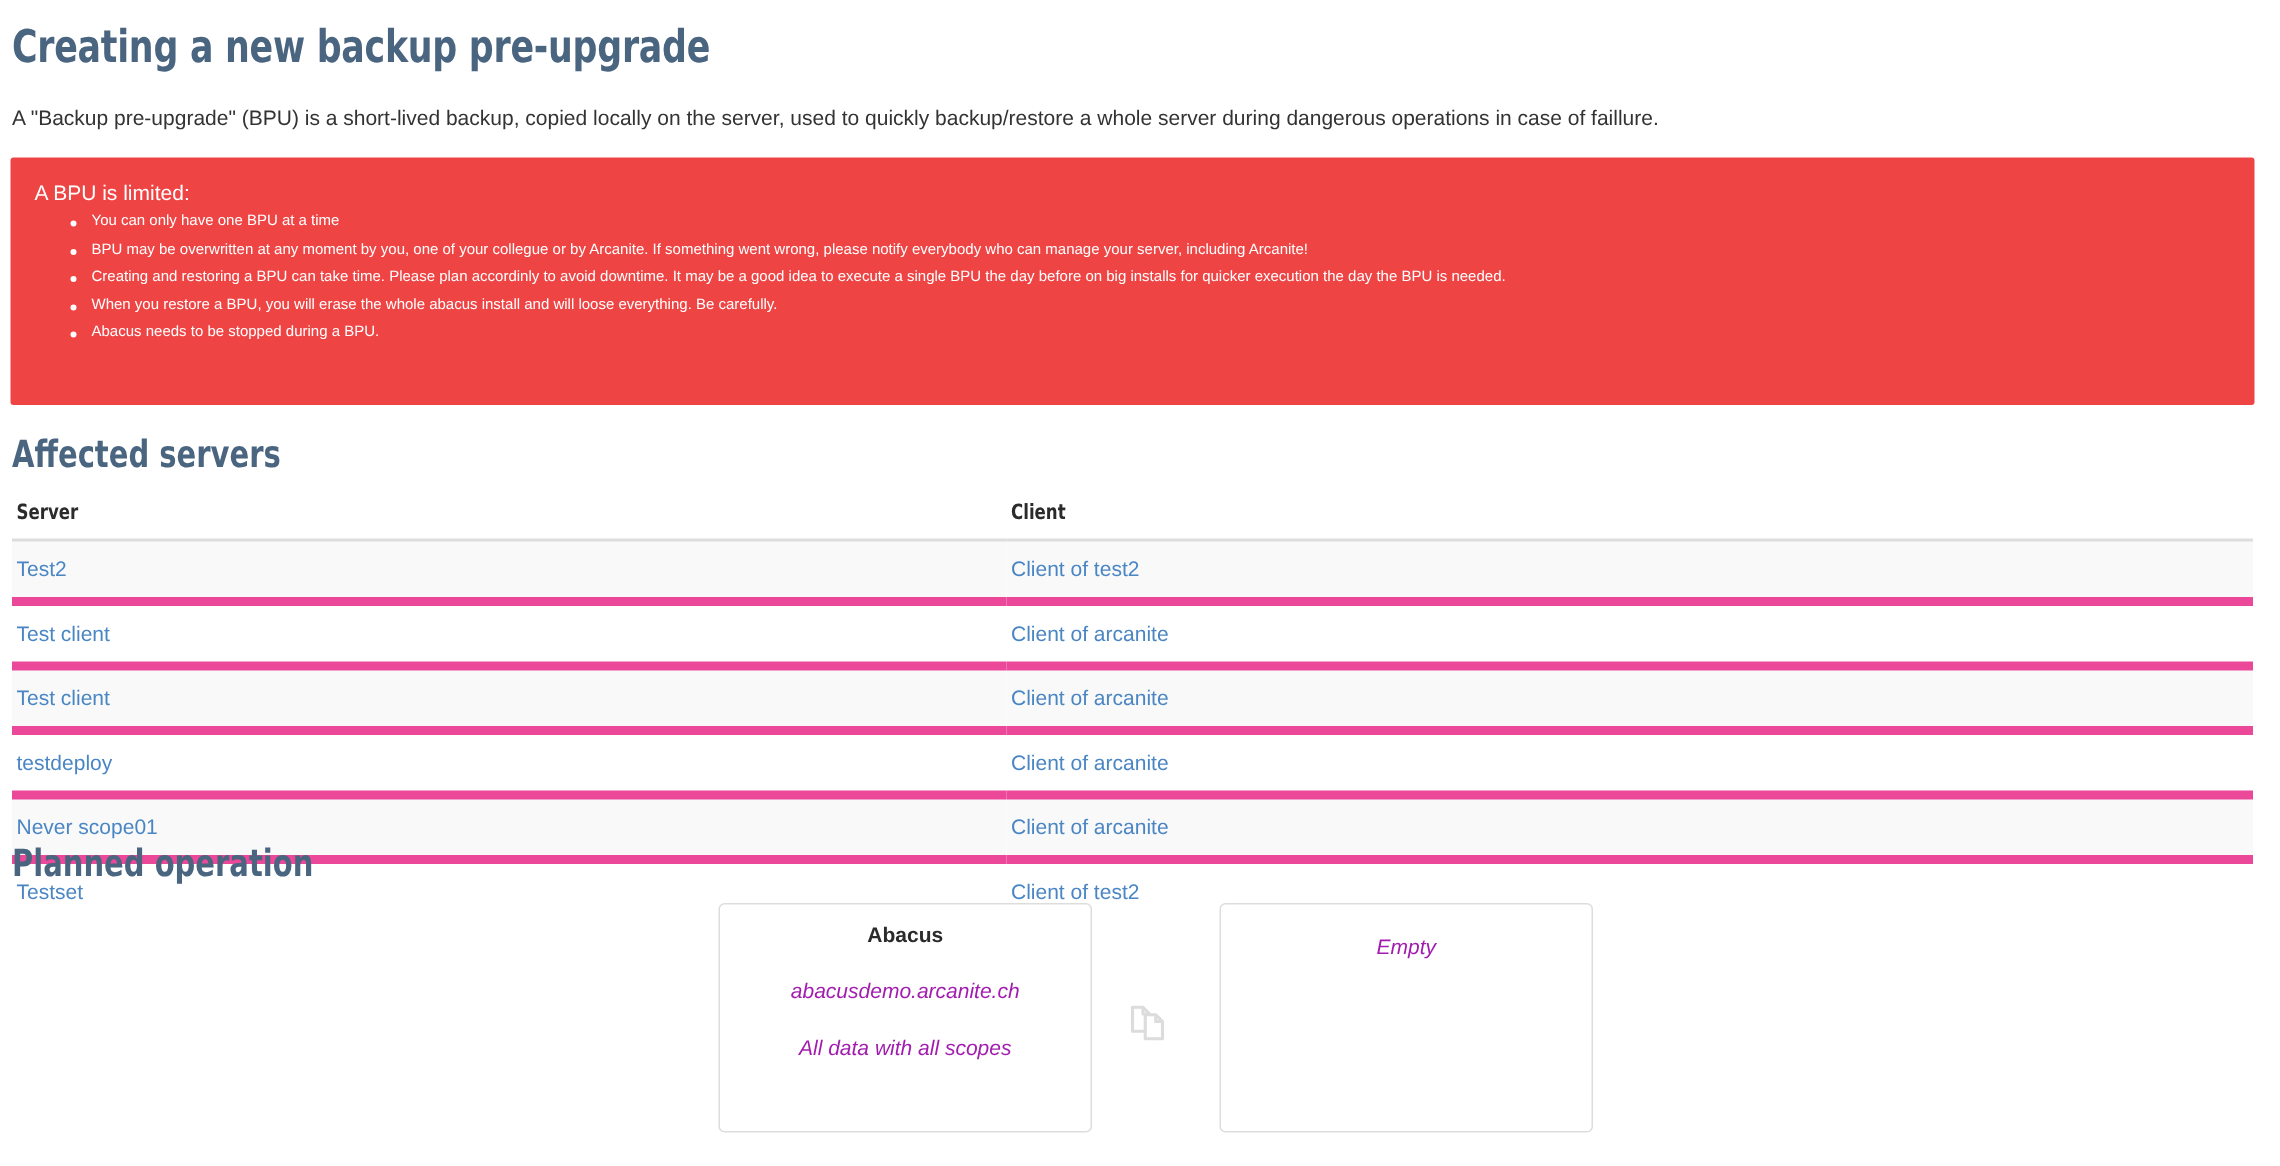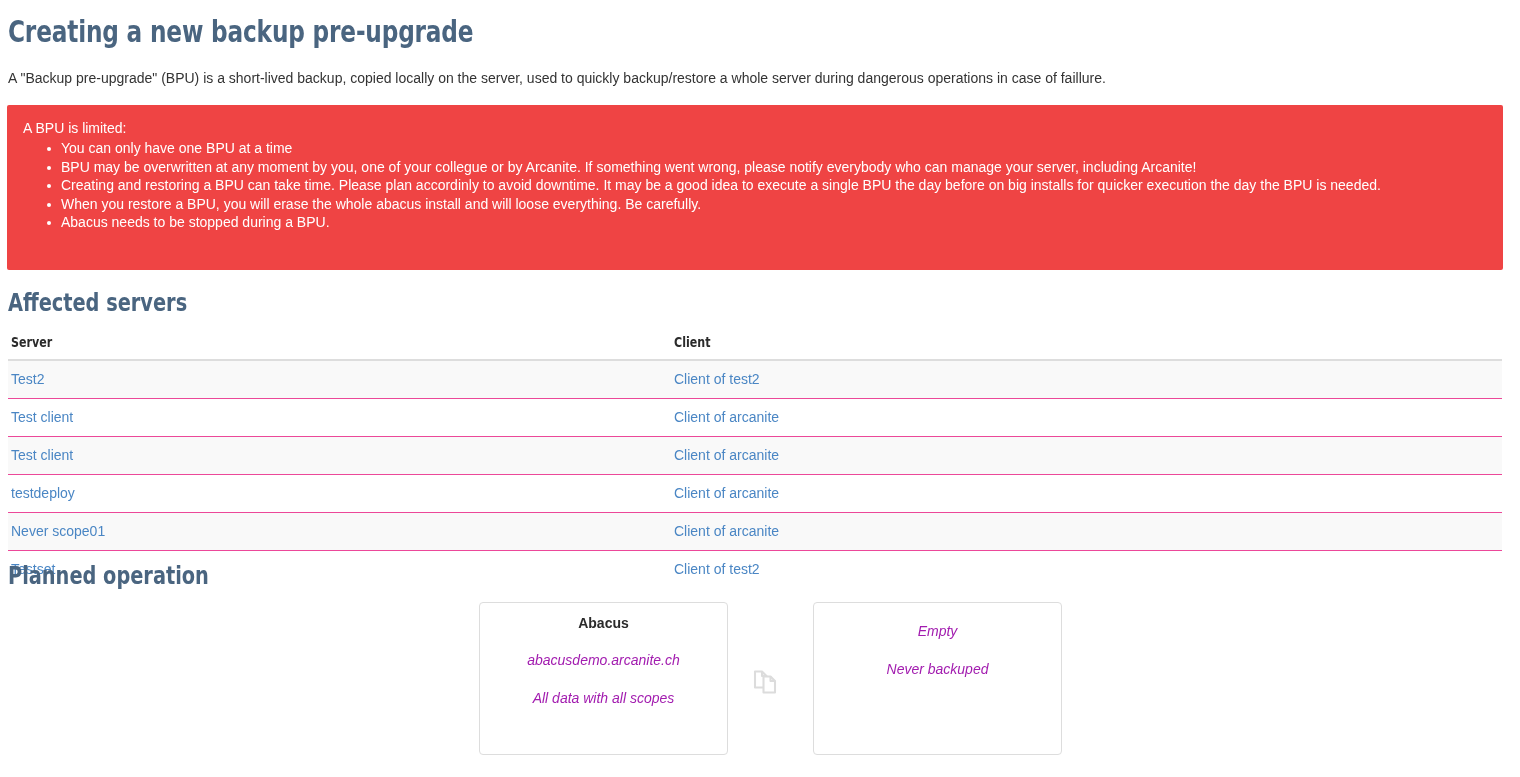--- a/index.html
+++ b/index.html
@@ -86,21 +86,21 @@
     line-height: 18px;
     margin: 0 0 2px 0;
   }
   .alert ul {
     margin: 0;
     padding: 0 0 0 38px;
     list-style: none;
   }
   .alert li {
     position: relative;
-    font-size: 14px;
+    font-size: 10px;
     line-height: 18.5px;
     padding: 0 0 0 0;
     white-space: nowrap;
   }
   .alert li::before {
     content: "";
     position: absolute;
     left: -14px;
     top: 8px;
     width: 4px;
@@ -134,21 +134,21 @@
   }
   table.servers th > span {
     display: inline-block;
     transform: scaleX(0.88);
     transform-origin: left center;
   }
   table.servers td {
     padding: 9px 8px 9px 3px;
     font-size: 14px;
     line-height: 19px;
-    border-top: 1px solid #ec4899;
+    border-top: 6px solid #ec4899;
     white-space: nowrap;
     vertical-align: middle;
   }
   table.servers tbody tr:nth-child(odd) td { background: #f9f9f9; }
   table.servers tbody tr:nth-child(even) td { background: #ffffff; }
   table.servers tbody tr:first-child td { border-top: none; }
   table.servers col.c-server { width: 663px; }
   table.servers col.c-client { width: auto; }
   a.cell-link {
     color: #4a86c4;
@@ -281,18 +281,17 @@
       <svg width="32" height="32" viewBox="0 0 32 32" aria-hidden="true">
         <path d="M5 6.5 L12 6.5 L16.5 11 L16.5 22.5 L5 22.5 Z" fill="none" stroke="#dcdcdc" stroke-width="2.1" stroke-linejoin="round"></path>
         <path d="M12 6.5 L12 11 L16.5 11" fill="none" stroke="#dcdcdc" stroke-width="2.1" stroke-linejoin="round"></path>
         <path d="M13.5 11.5 L20.5 11.5 L25 16 L25 27.5 L13.5 27.5 Z" fill="#ffffff" stroke="#dcdcdc" stroke-width="2.1" stroke-linejoin="round"></path>
         <path d="M20.5 11.5 L20.5 16 L25 16" fill="none" stroke="#dcdcdc" stroke-width="2.1" stroke-linejoin="round"></path>
       </svg>
     </div>
 
     <div class="op-card target">
       <div class="op-card-line l1">Empty</div>
-      <div class="op-card-line l2">Never backuped</div>
     </div>
 
   </div>
 
 </div>
 
 </body></html>

